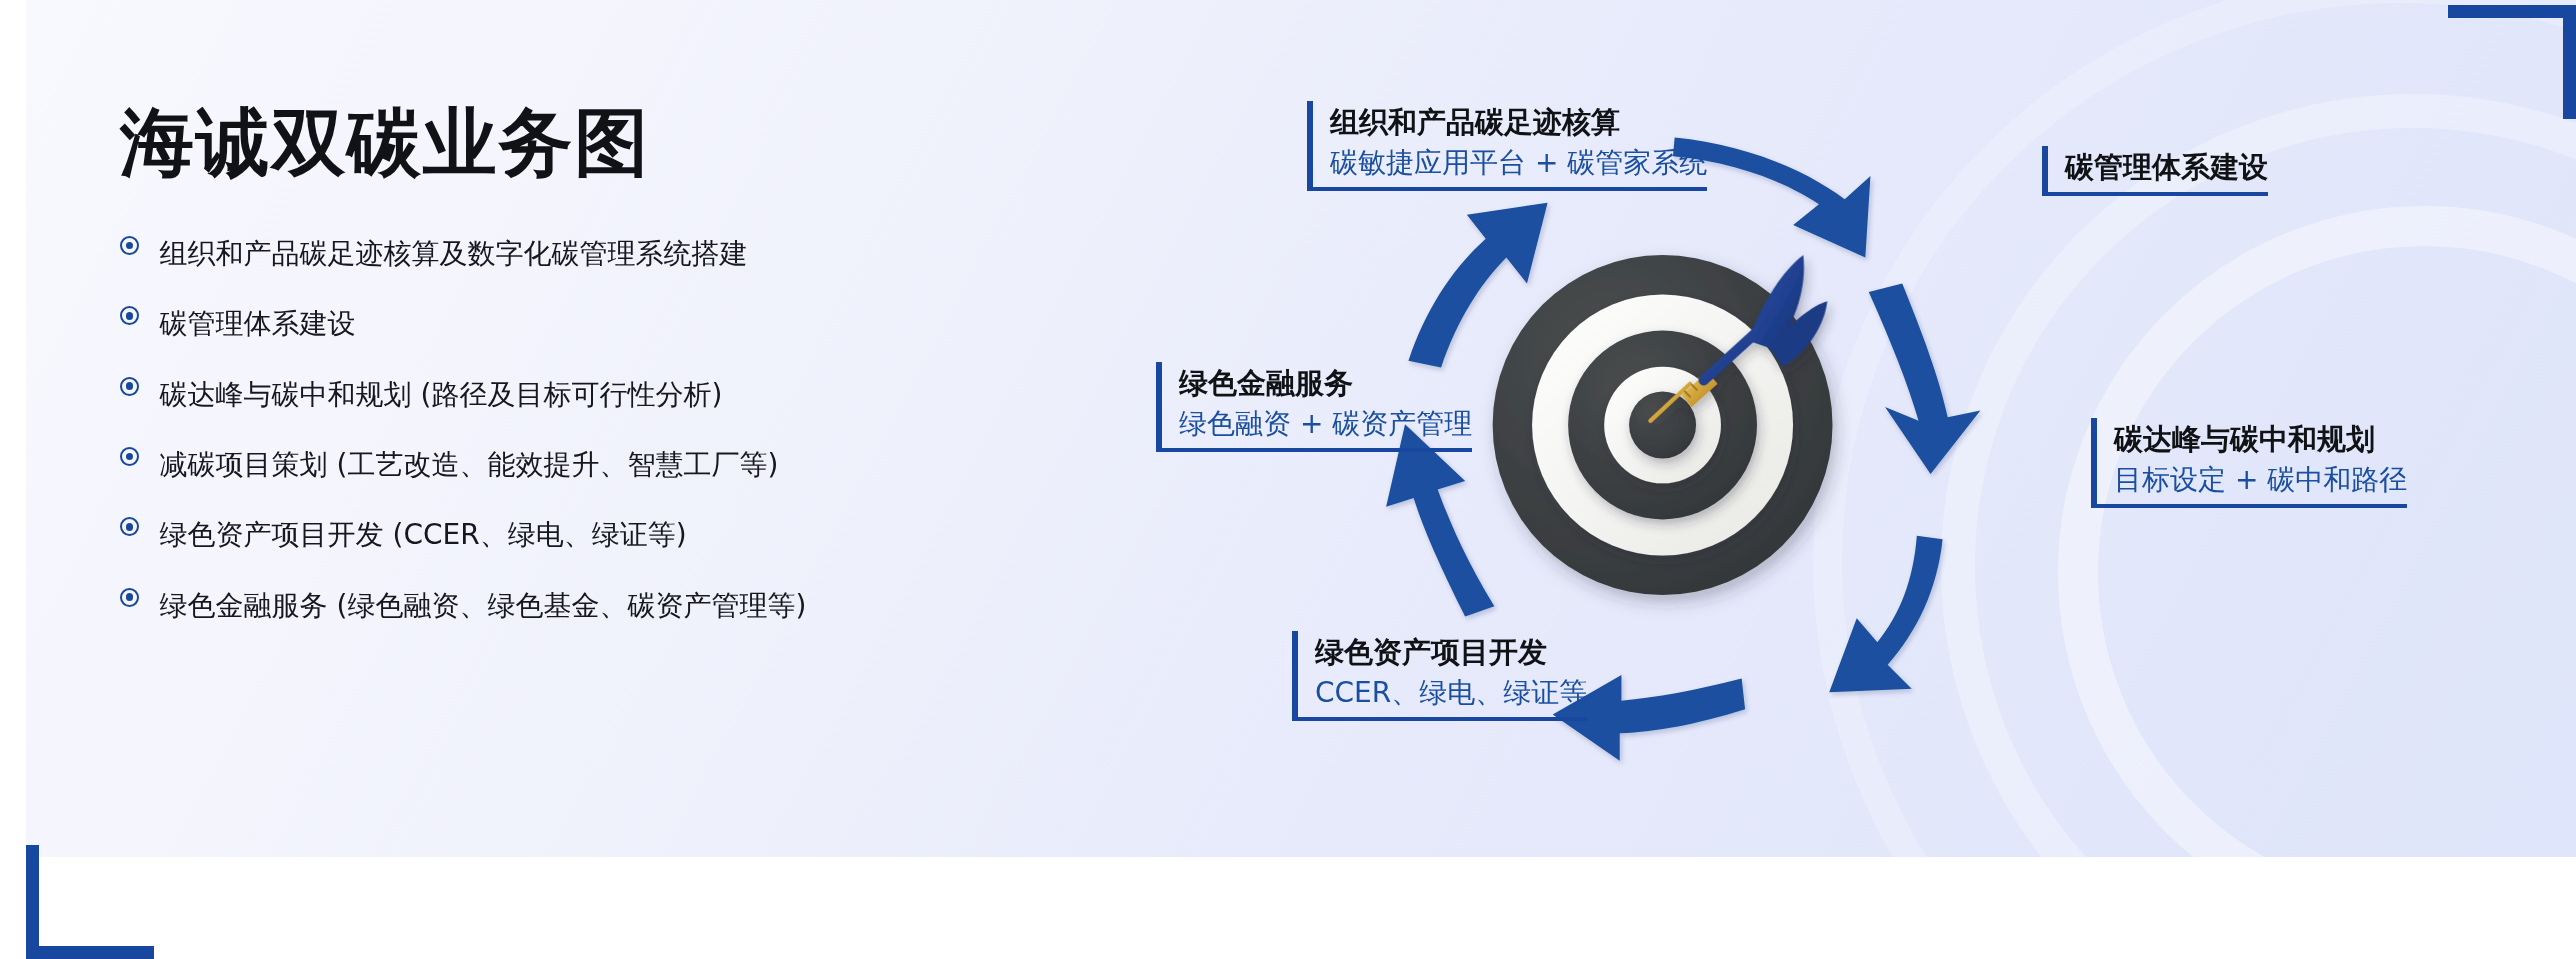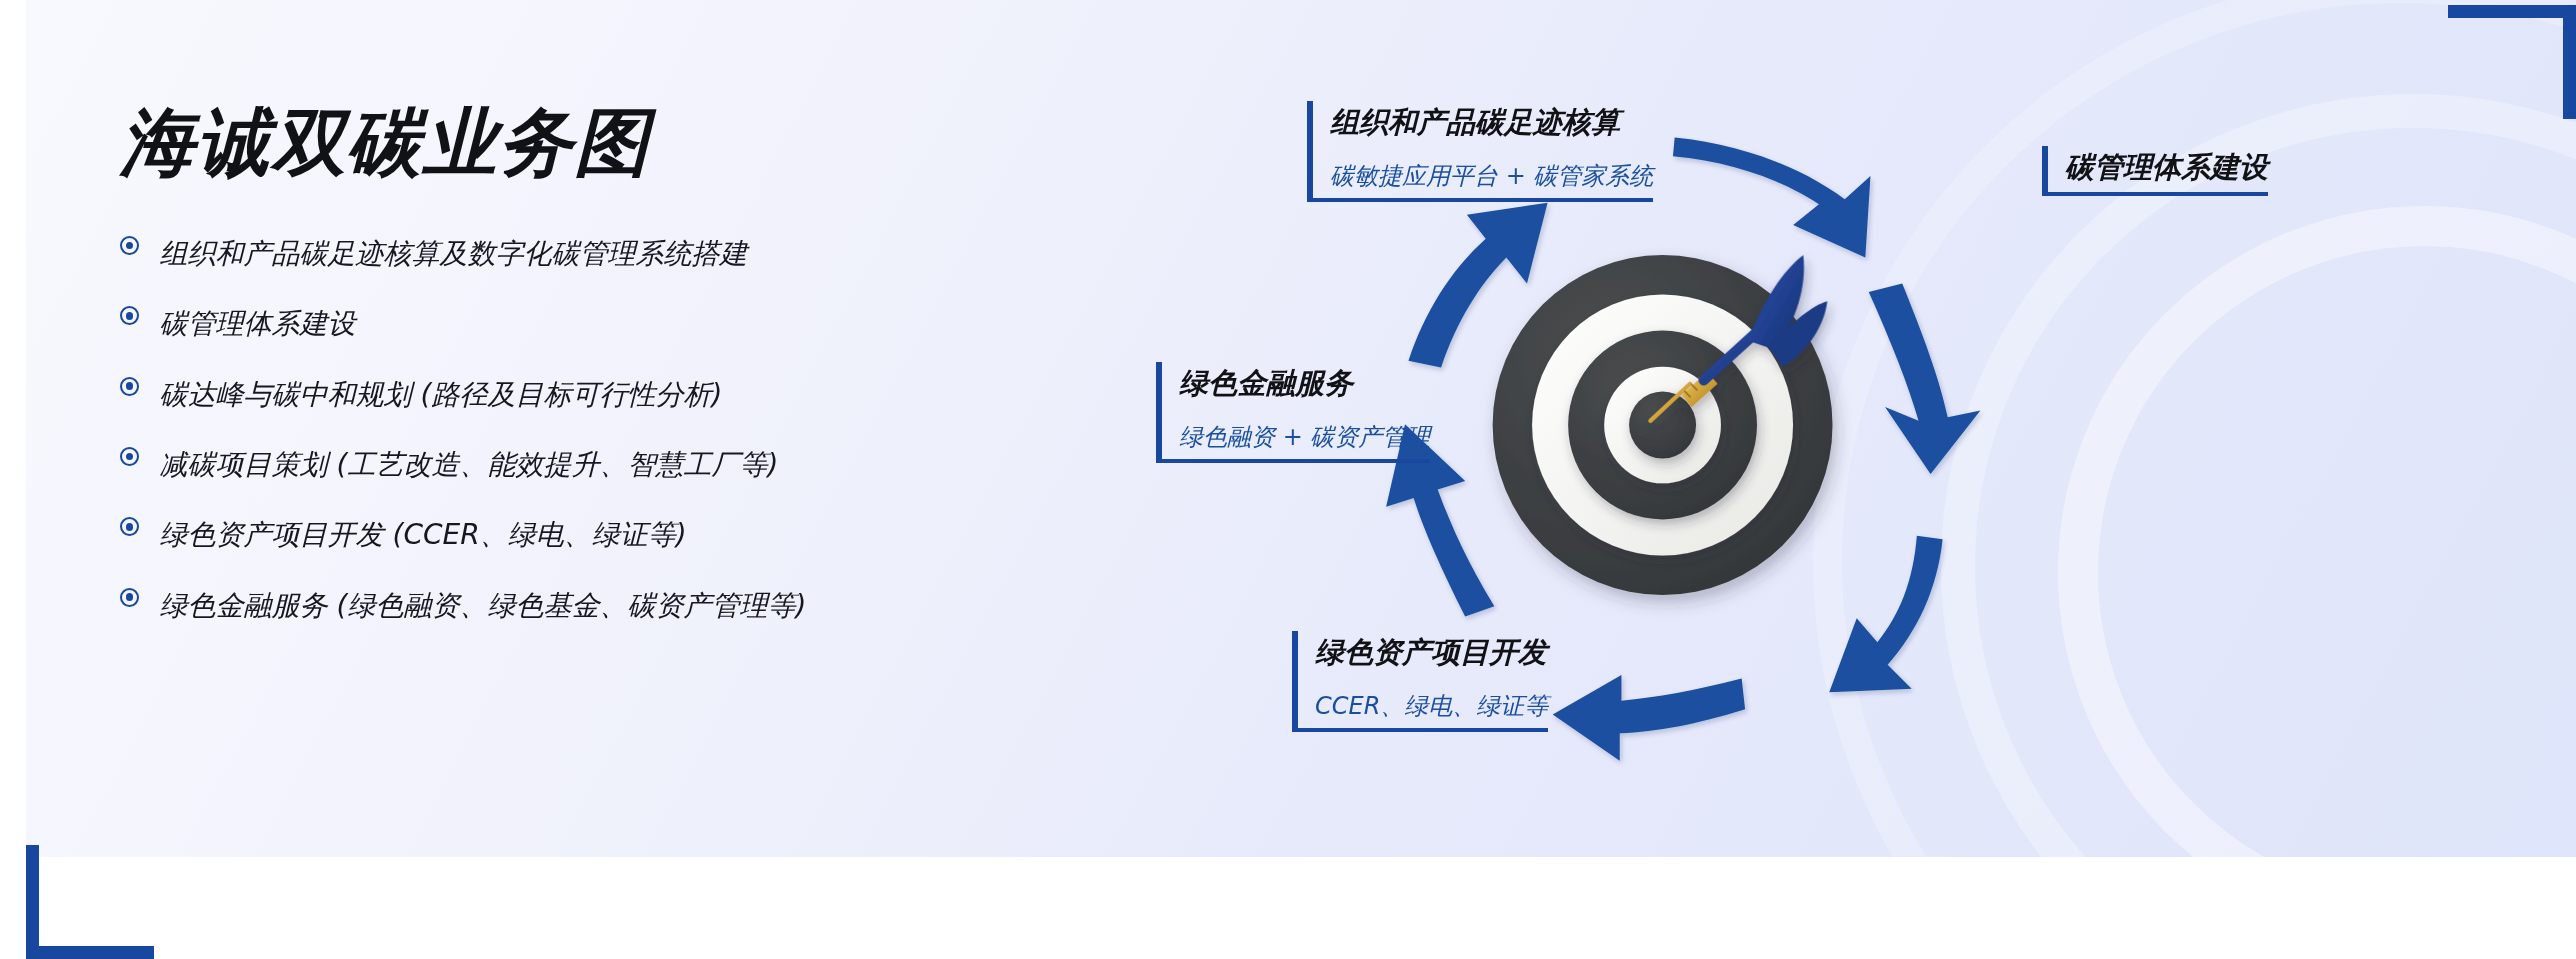--- a/index.html
+++ b/index.html
@@ -23,21 +23,20 @@
     width: 2550px;
     height: 857px;
     background: linear-gradient(118deg,
                 #f8f9fe 0%,
                 #f4f5fd 18%,
                 #eef0fb 38%,
                 #e7eafb 58%,
                 #e2e7fa 78%,
                 #dfe5fa 100%);
     overflow: hidden;
-    font-style: italic;
   }
 
   
   .deco-arc {
     position: absolute;
     border-radius: 50%;
     border: 40px solid rgba(255,255,255,0.42);
     pointer-events: none;
   }
   #arc1 { width: 653px;  height: 653px;  right: -215px; top: 206px; }
@@ -125,24 +124,24 @@
   .node.with-underline { border-bottom: 4.3px solid #17479e; padding-bottom: 6px; }
   .node-title {
     font-weight: 700;
     font-size: 29px;
     color: #111216;
     line-height: 1.25;
     white-space: nowrap;
     font-family: "DejaVu Sans","Liberation Sans",sans-serif;
   }
   .node-sub {
-    font-size: 24px;
+    font-size: 28px;
     color: #1a4fa0;
     line-height: 1.3;
-    margin-top: 20px;
+    margin-top: 4px;
     white-space: nowrap;
     font-family: "DejaVu Sans","Liberation Sans",sans-serif;
   }
 
   #node-0 { left: 182px;  top: 101px; }
   #node-1 { left: 917px; top: 146px; }
   #node-2 { left: 966px; top: 418px; }
   #node-3 { left: 659px;  top: 659px; }
   #node-4 { left: 167px;  top: 631px; }
   #node-5 { left: 31px;   top: 362px; }
@@ -273,20 +272,24 @@
 
     <div class="node with-underline" id="node-0">
       <div class="node-title">组织和产品碳足迹核算</div>
       <div class="node-sub">碳敏捷应用平台 + 碳管家系统</div>
     </div>
 
     <div class="node with-underline" id="node-1">
       <div class="node-title">碳管理体系建设</div>
     </div>
 
+    <div class="node with-underline" id="node-2">
+      <div class="node-title">碳达峰与碳中和规划</div>
+      <div class="node-sub">目标设定 + 碳中和路径</div>
+    </div>
 
 
     <div class="node with-underline" id="node-4">
       <div class="node-title">绿色资产项目开发</div>
       <div class="node-sub">CCER、绿电、绿证等</div>
     </div>
 
     <div class="node with-underline" id="node-5">
       <div class="node-title">绿色金融服务</div>
       <div class="node-sub">绿色融资 + 碳资产管理</div>

